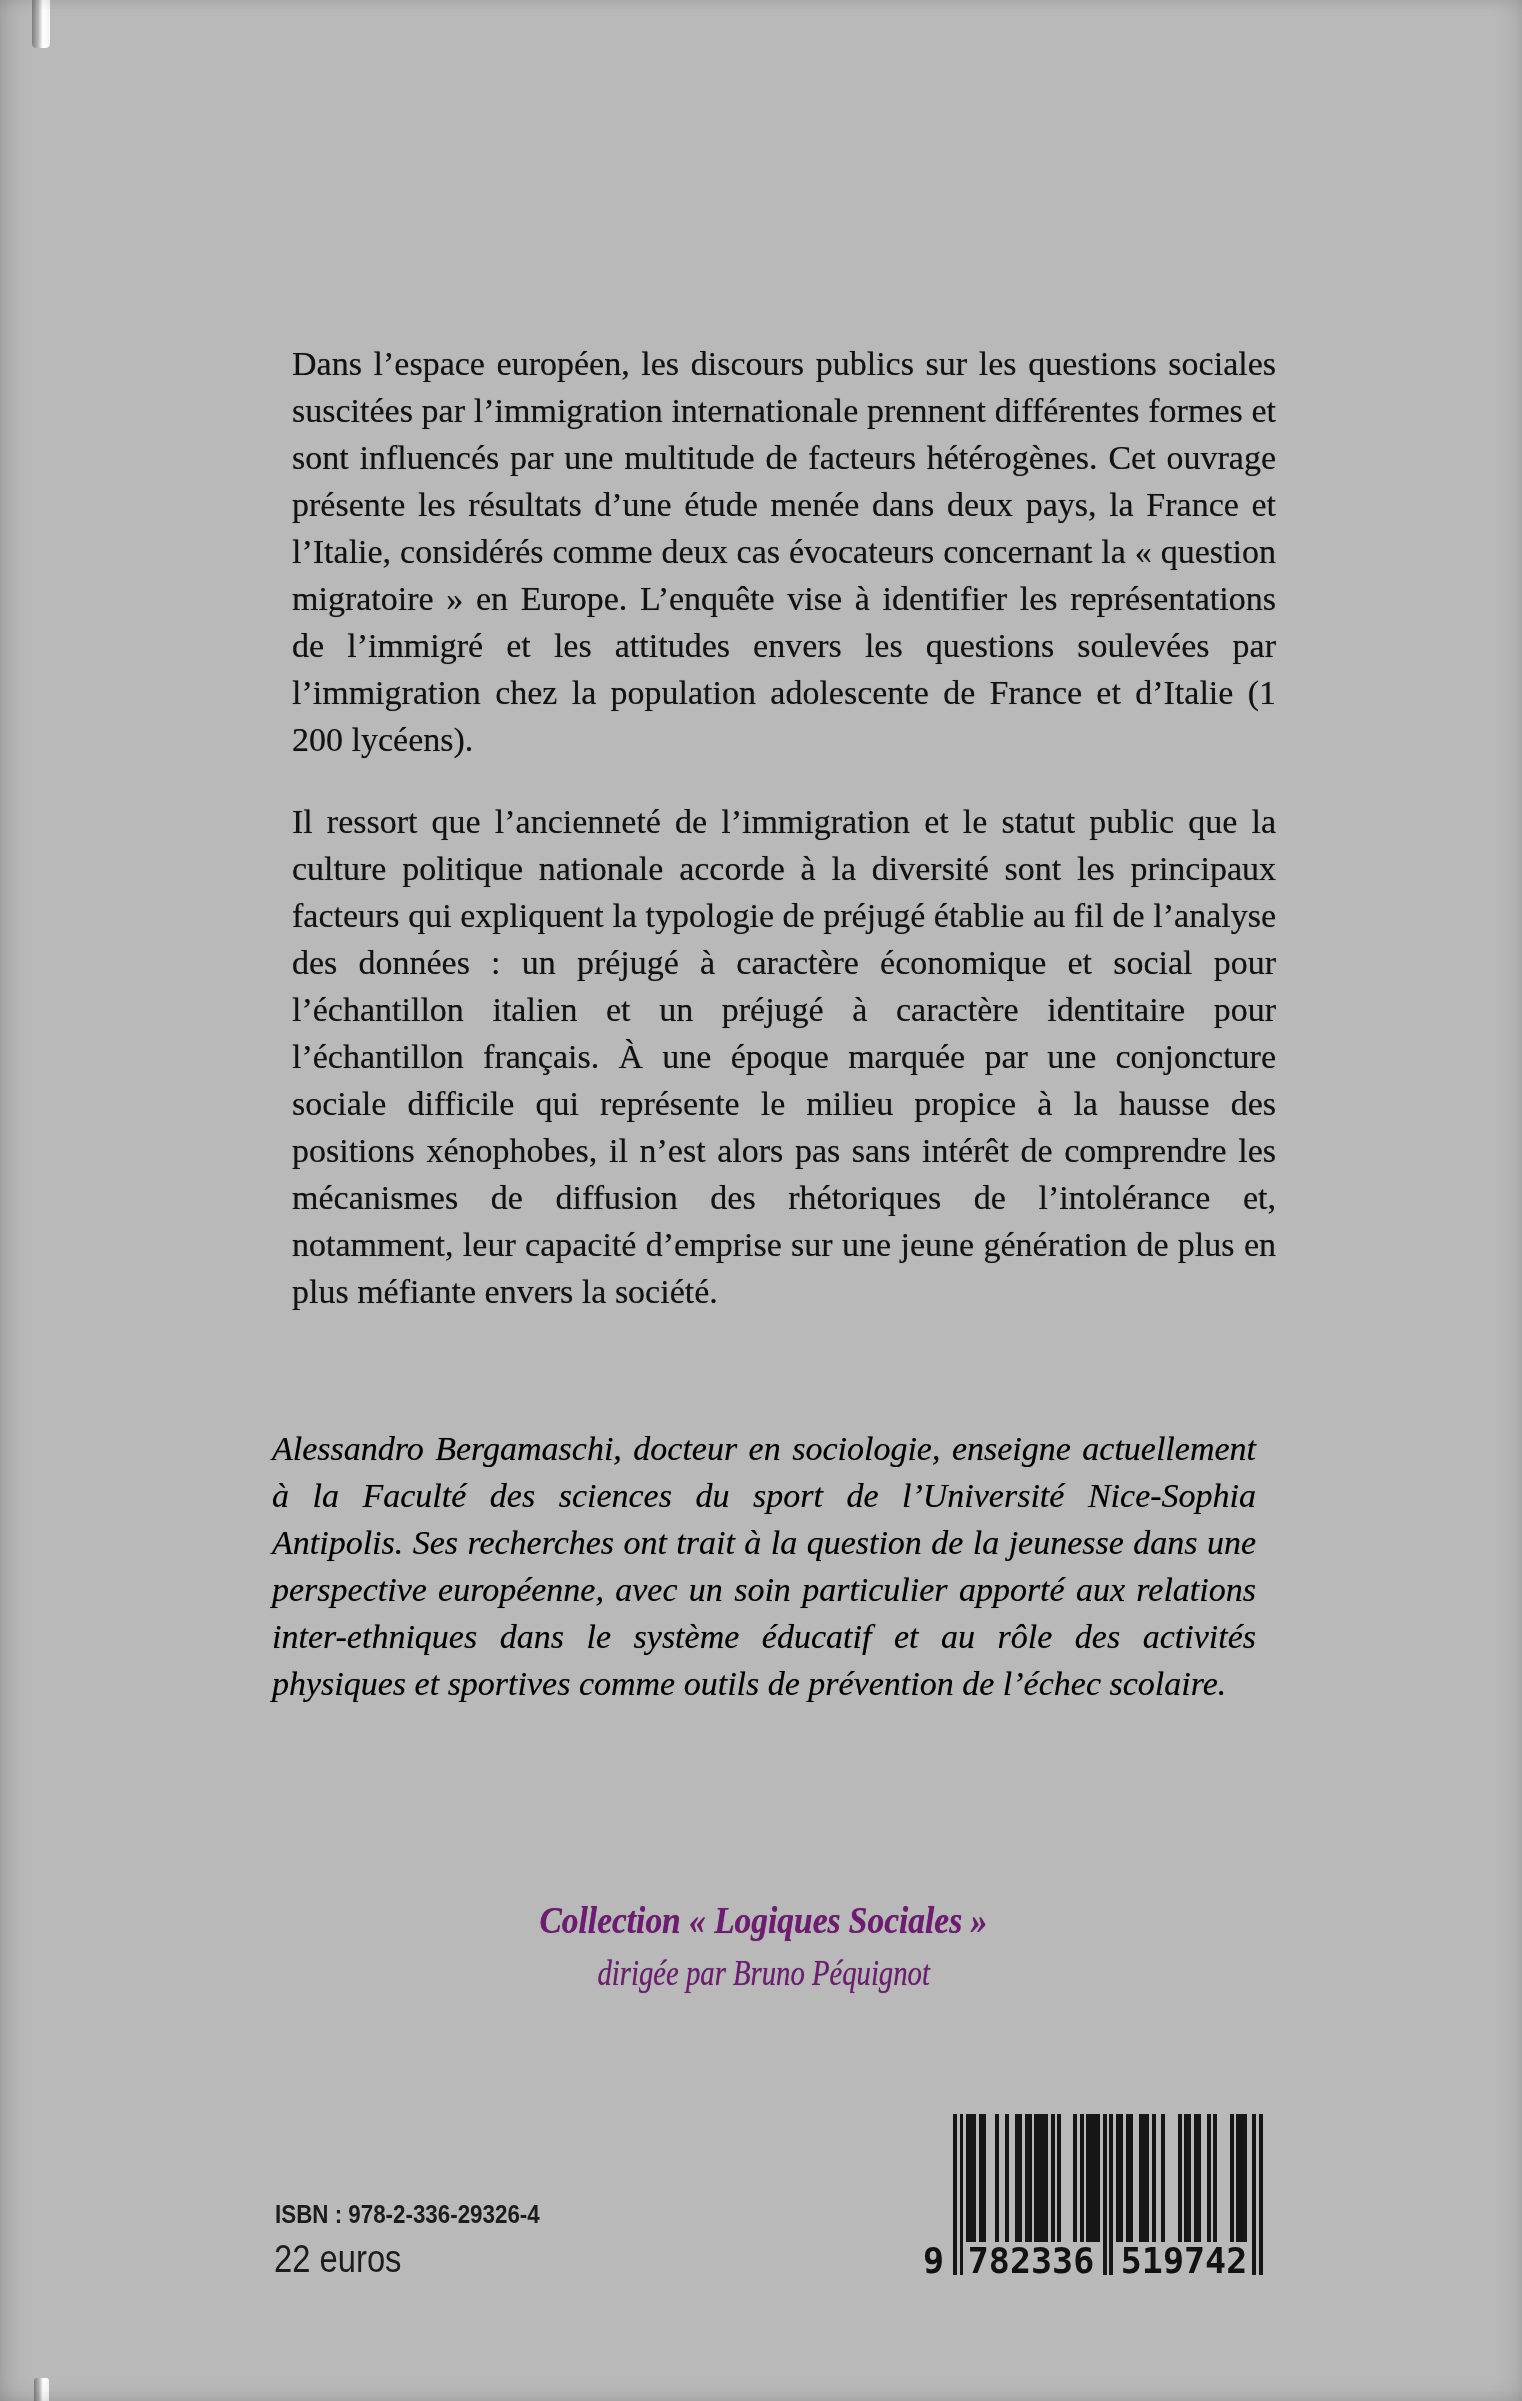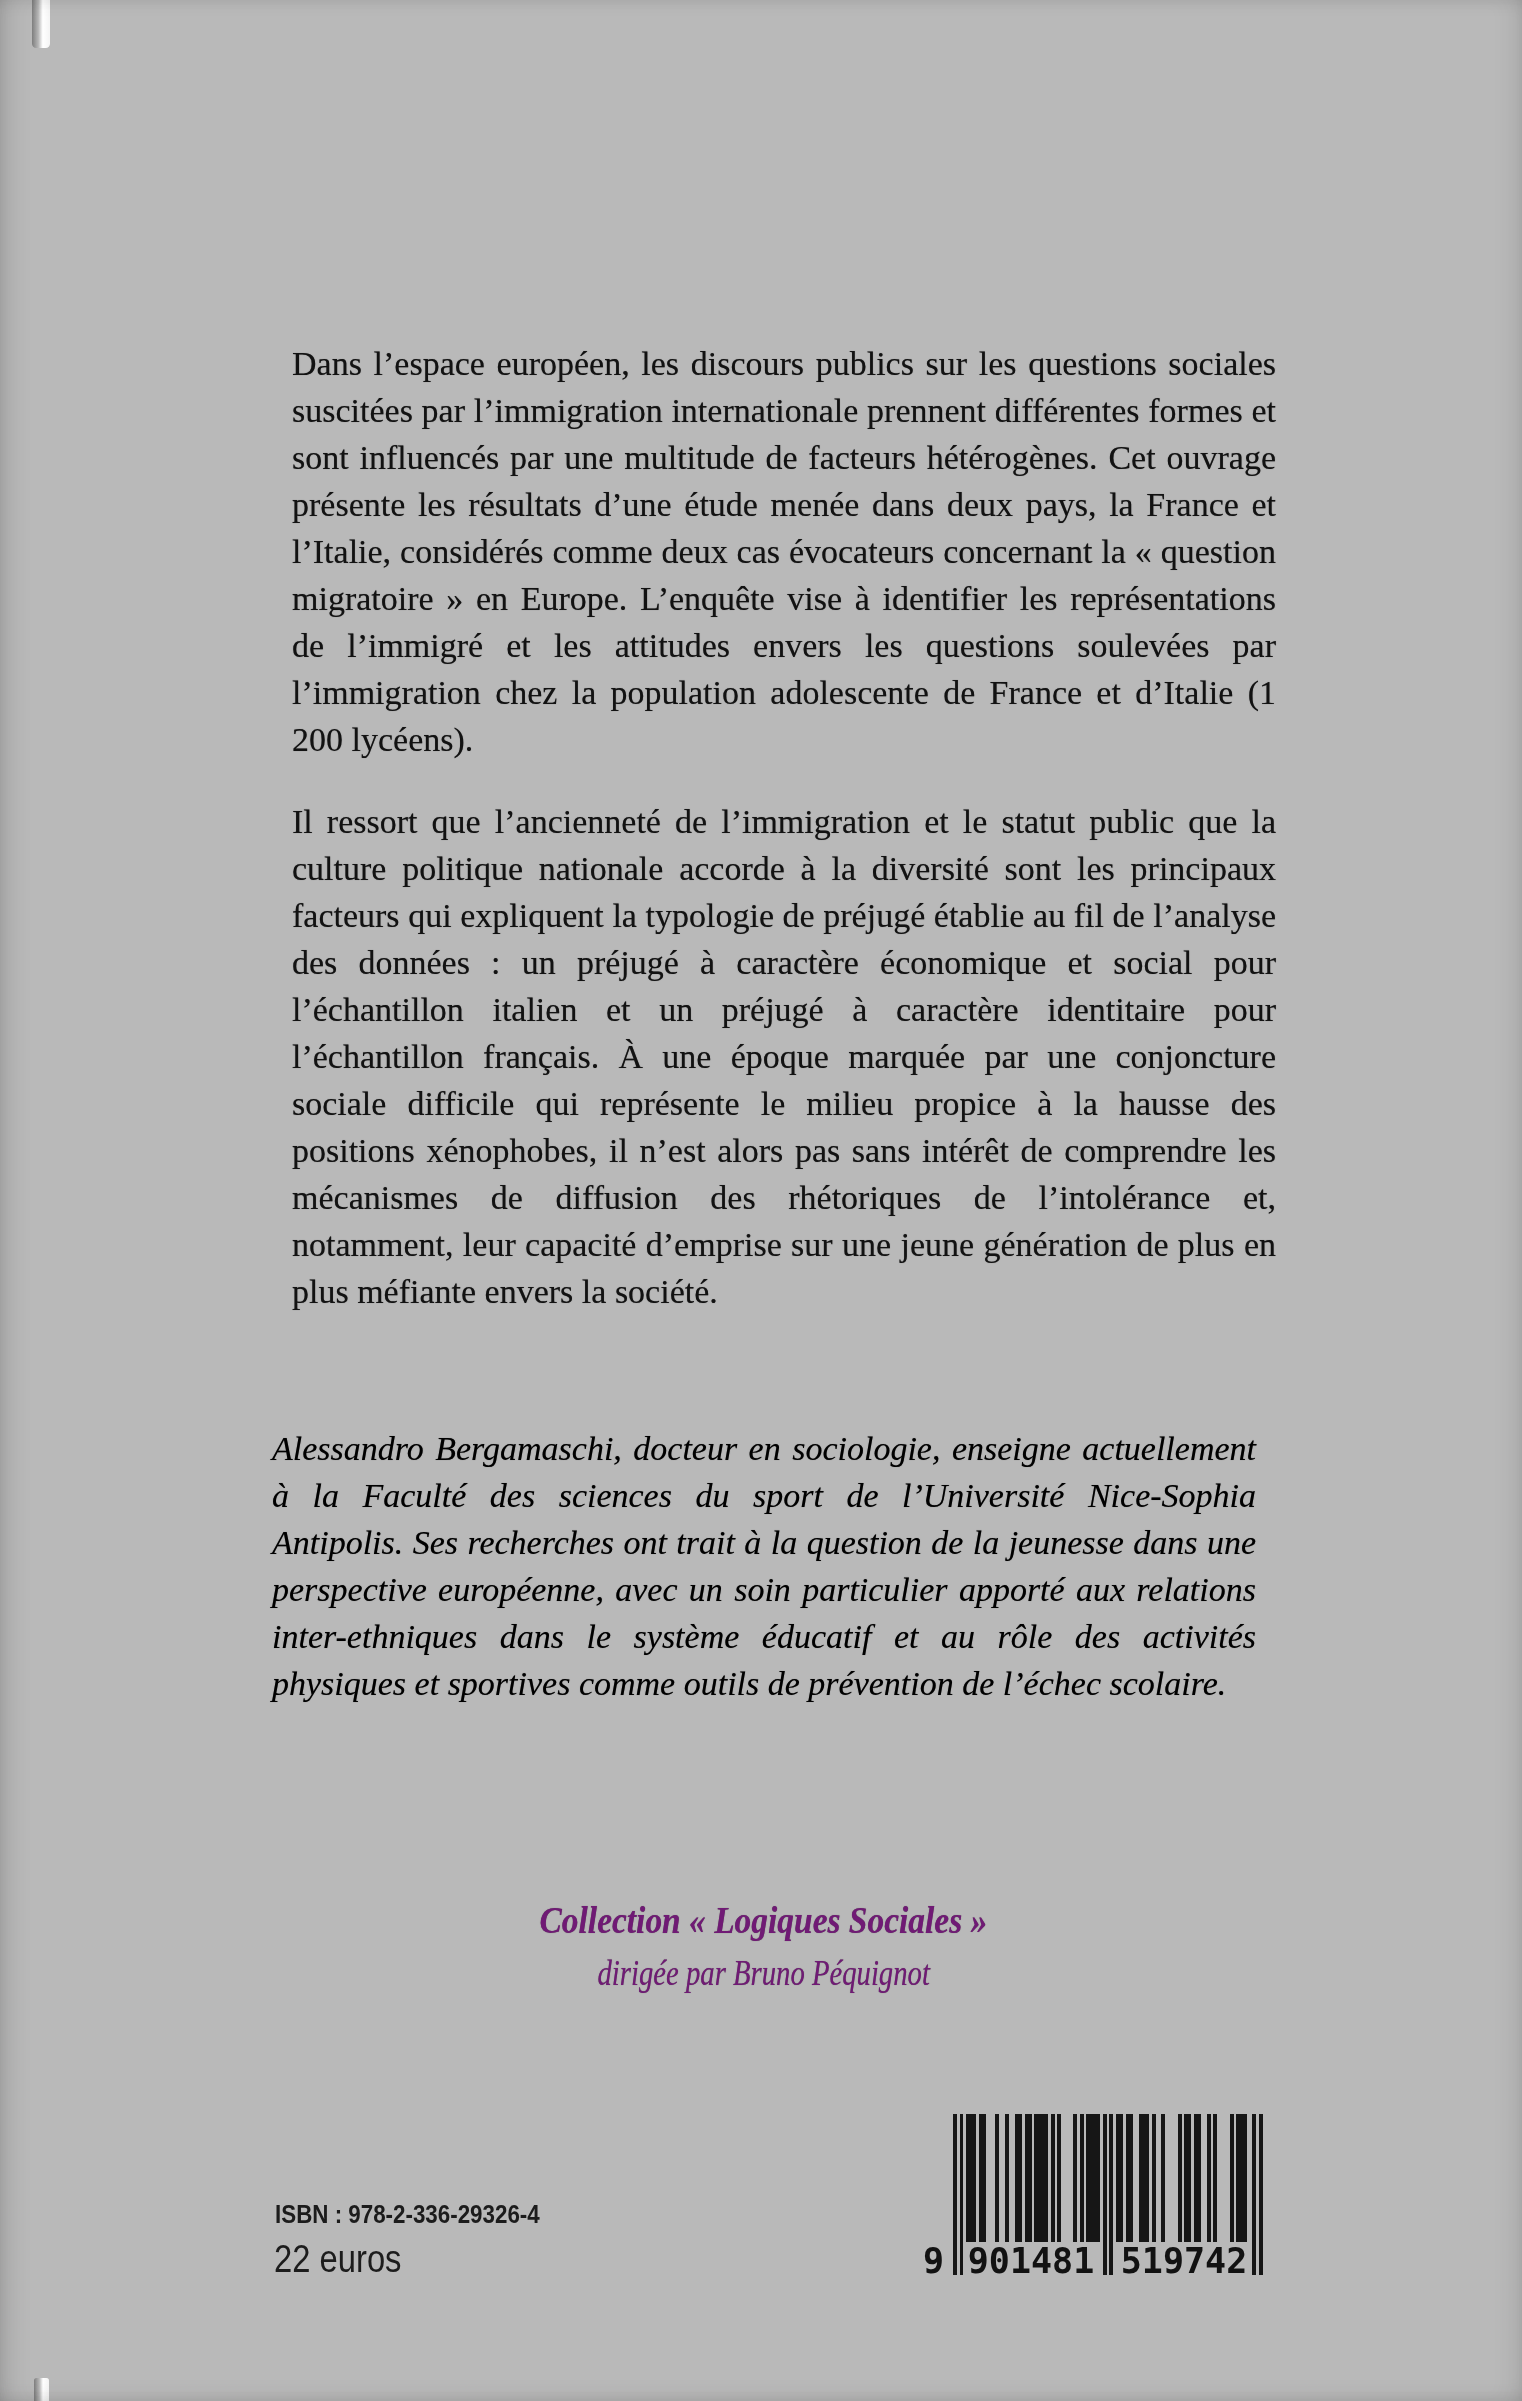--- a/index.html
+++ b/index.html
@@ -199,19 +199,19 @@
         <span class="bar" style="left: 254px; width: 3.6px; height: 128px; background: rgb(22, 22, 22);"></span>
         <span class="bar" style="left: 260px; width: 3.6px; height: 128px; background: rgb(22, 22, 22);"></span>
         <span class="bar" style="left: 277px; width: 3.6px; height: 128px; background: rgb(22, 22, 22);"></span>
         <span class="bar" style="left: 283px; width: 3.6px; height: 128px; background: rgb(22, 22, 22);"></span>
         <span class="bar" style="left: 286px; width: 3.6px; height: 128px; background: rgb(22, 22, 22);"></span>
         <span class="bar" style="left: 290px; width: 3.6px; height: 128px; background: rgb(22, 22, 22);"></span>
         <span class="bar" style="left: 299px; width: 3.6px; height: 161px; background: rgb(22, 22, 22);"></span>
         <span class="bar" style="left: 306px; width: 3.6px; height: 161px; background: rgb(22, 22, 22);"></span>
       </div>
     <span class="bc-digit bc-first">9</span>
-    <span class="bc-digit bc-g1">901481</span>
+    <span class="bc-digit bc-g1">782336</span>
     <span class="bc-digit bc-g2">519742</span>
   </div>
 
   <div class="vignette"></div>
 </div>
 
 
 </body></html>

